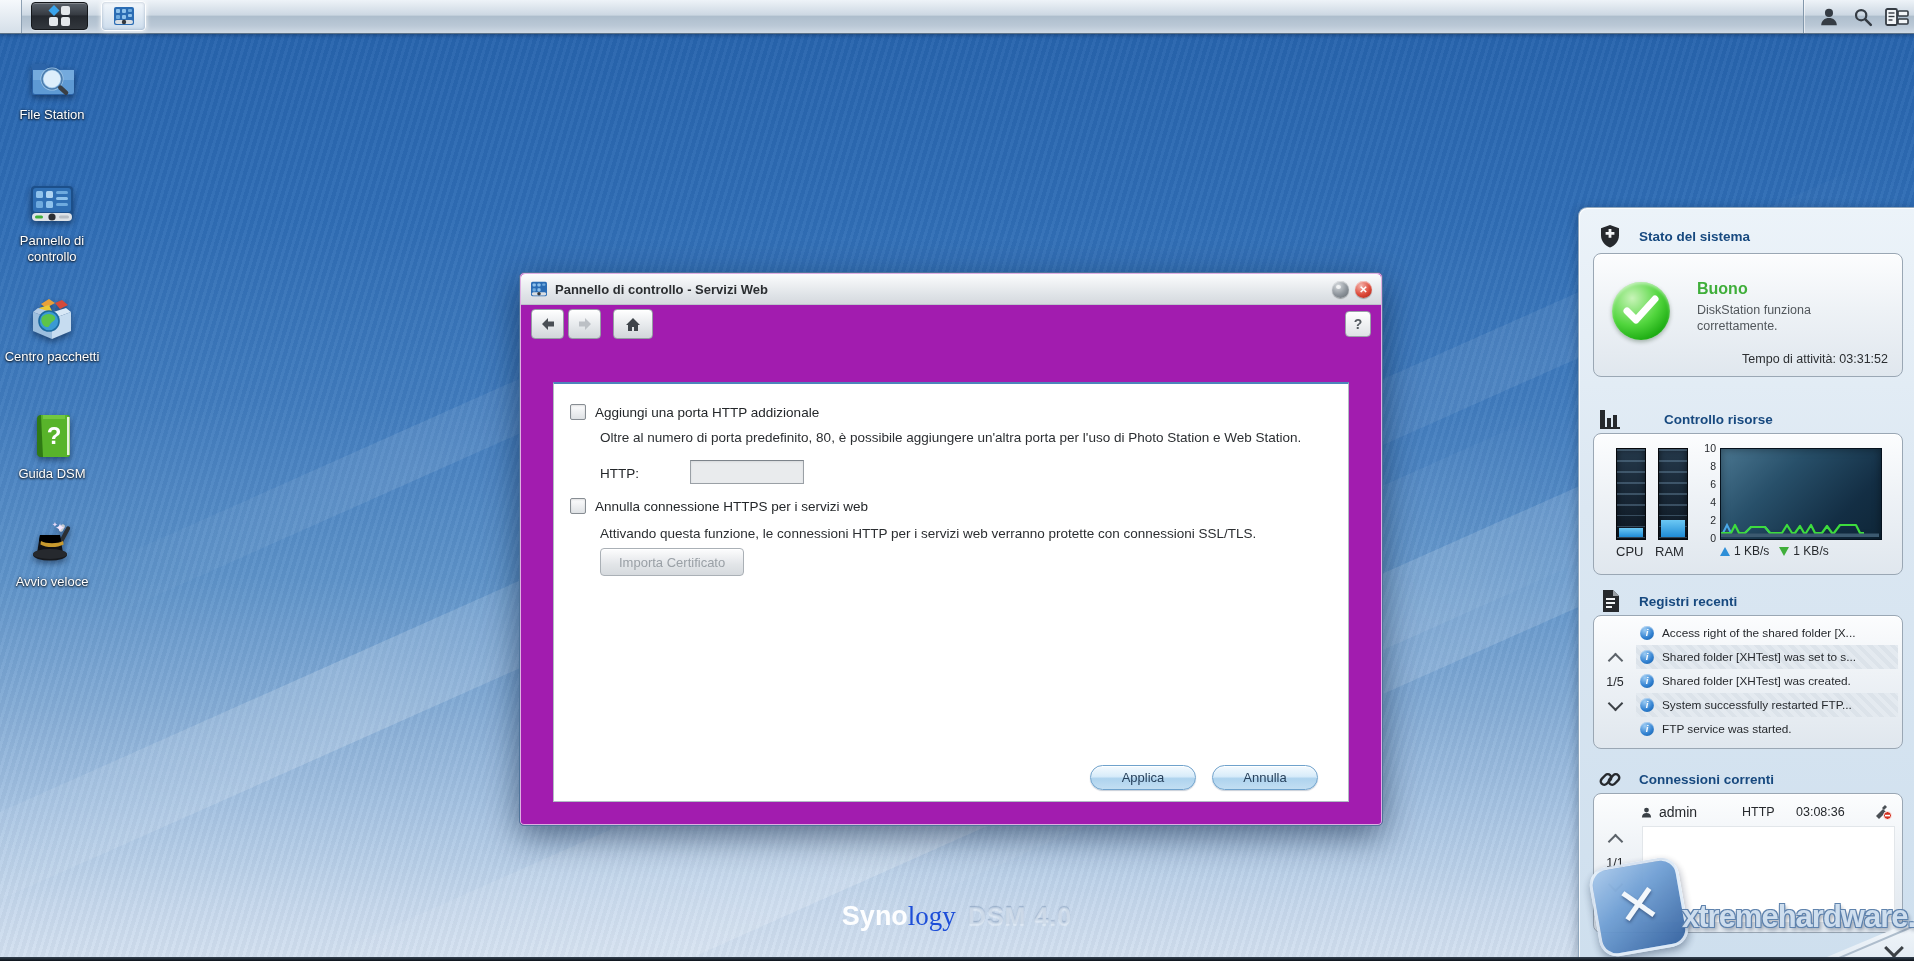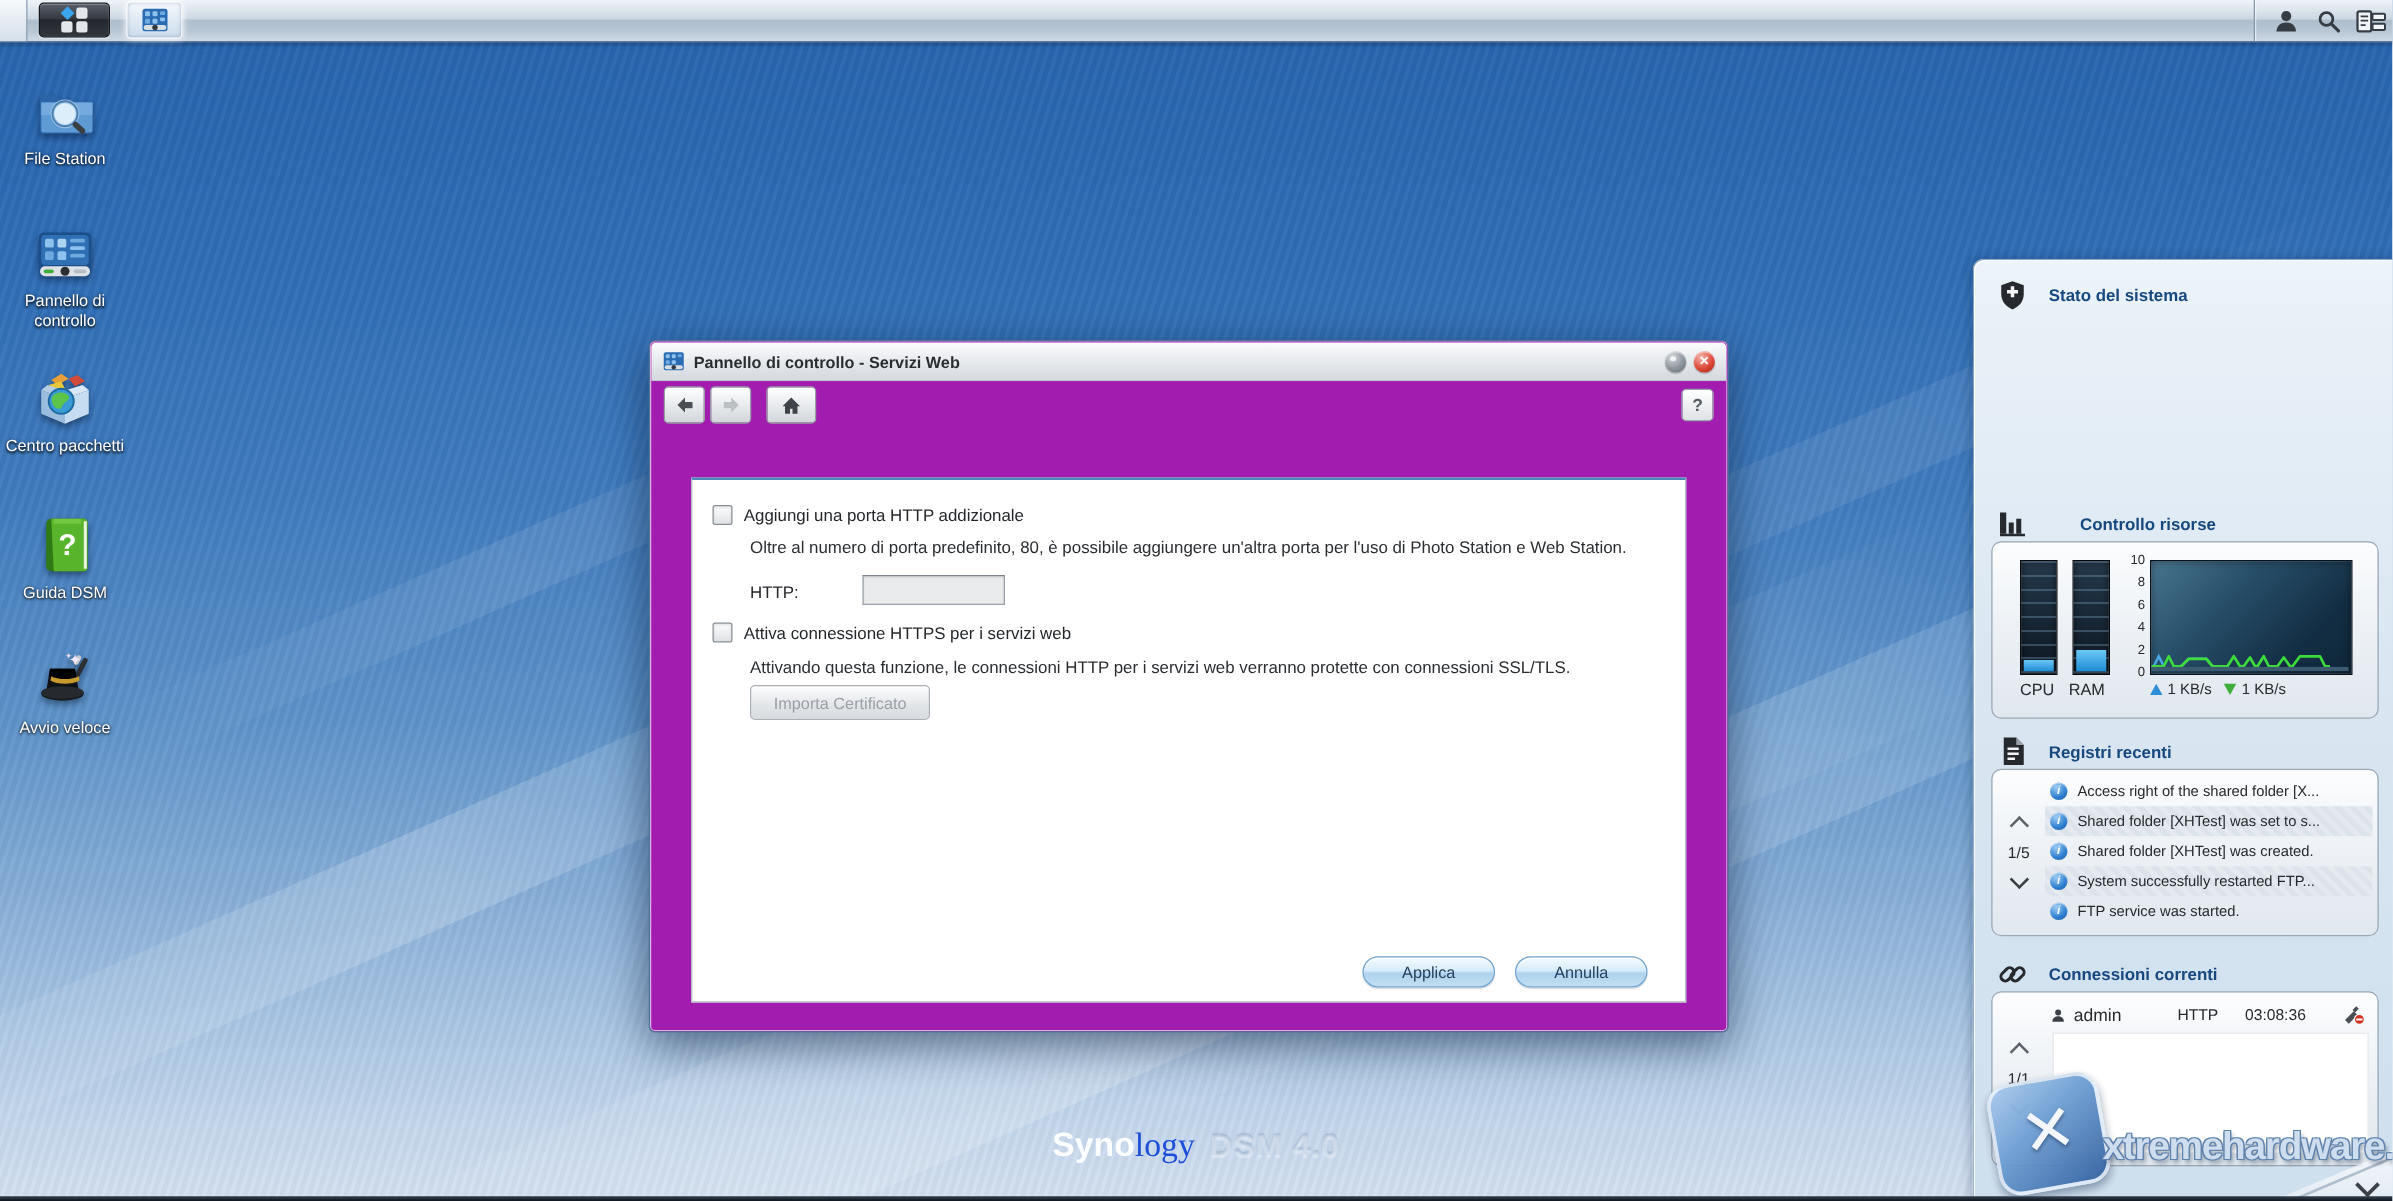--- a/index.html
+++ b/index.html
@@ -42,21 +42,21 @@
     display:flex;align-items:center;justify-content:center;cursor:pointer;padding:0;}
   .tray{position:absolute;right:0;top:0;height:33px;display:flex;align-items:center;}
   .tray-sep{width:1px;height:33px;background:#8297ab;box-shadow:1px 0 0 rgba(255,255,255,.55);margin-right:8px;}
   .tray-btn{width:34px;height:29px;border:none;background:transparent;display:flex;align-items:center;justify-content:center;cursor:pointer;padding:0;}
 
   
   .dicon{position:absolute;left:2px;width:100px;text-align:center;cursor:pointer;}
   .dicon .ic{display:block;margin:0 auto;filter:drop-shadow(0 3px 3px rgba(0,10,30,.45));}
   .dicon .lbl{display:block;margin-top:5px;color:#fff;font-size:13px;line-height:1.25;
     text-shadow:0 1px 2px rgba(0,0,0,.9),0 0 3px rgba(0,0,0,.5);}
-  .di-1{top:64px;} .di-2{top:178px;} .di-3{top:294px;} .di-4{top:411px;} .di-5{top:519px;}
+  .di-1{top:52px;} .di-2{top:178px;} .di-3{top:294px;} .di-4{top:411px;} .di-5{top:519px;}
 
   
   .dialog{position:absolute;left:519px;top:272px;width:862px;height:552px;z-index:20;
     background:#a21caf;border:1px solid #4f749a;border-radius:5px;
     box-shadow:0 10px 34px rgba(5,25,55,.55), inset 0 0 0 1px rgba(255,255,255,.65);}
   .titlebar{position:absolute;left:1px;right:1px;top:1px;height:30px;border-radius:4px 4px 0 0;
     background:linear-gradient(180deg,#fbfcfd,#dfe3e7 70%,#d5d9de);
     border-bottom:1px solid #bcc3ca;display:flex;align-items:center;padding:0 9px;}
   .titlebar .t-icon{margin-right:7px;display:flex;}
   .titlebar .t-text{font-size:13px;font-weight:bold;color:#2b2e31;}
@@ -394,39 +394,49 @@
   <div class="content-panel">
     <div class="cp-row" style="left:16px;top:20px;">
       <span class="checkbox"></span>
       <span class="cb-label">Aggiungi una porta HTTP addizionale</span>
     </div>
     <div class="desc" style="top:44px;">Oltre al numero di porta predefinito, 80, è possibile aggiungere un'altra porta per l'uso di Photo Station e Web Station.</div>
     <span class="field-label" style="top:82px;">HTTP:</span>
     <input class="http-input" style="top: 76px;" type="text" disabled="" value="">
     <div class="cp-row" style="left:16px;top:114px;">
       <span class="checkbox"></span>
-      <span class="cb-label">Attiva connessione HTTPS per i servizi web</span>
+      <span class="cb-label">Annulla connessione HTTPS per i servizi web</span>
     </div>
     <div class="desc" style="top:140px;max-width:780px;">Attivando questa funzione, le connessioni HTTP per i servizi web verranno protette con connessioni SSL/TLS.</div>
     <button class="btn-disabled" style="top:164px;">Importa Certificato</button>
     <button class="pill-btn btn-apply">Applica</button>
     <button class="pill-btn btn-cancel">Annulla</button>
   </div>
 </div>
 
 <div class="sidebar">
 
   <div class="sec-head sh-1">
     <span class="sh-icon">
       <svg width="22" height="24" viewBox="0 0 22 24">
         <path d="M11 1 l9 3.2 v7 c0 6.2 -4.2 10.4 -9 12.3 C6.2 21.6 2 17.4 2 11.2 v-7 Z" fill="#26292d"></path>
         <path d="M9.6 5 h2.8 v3 h3 v2.8 h-3 v3 H9.6 v-3 h-3 V8 h3 Z" fill="#f2f4f6"></path>
       </svg>
     </span>
     <span class="sh-text">Stato del sistema</span>
+  </div>
+  <div class="card card-status">
+    <div class="status-sphere">
+      <svg width="36" height="32" viewBox="0 0 36 32">
+          <path d="M4 16 l9 9 L32 4" fill="none" stroke="#fff" stroke-width="7" stroke-linecap="round" stroke-linejoin="round"></path>
+        </svg>
+    </div>
+    <div class="status-word">Buono</div>
+    <div class="status-msg">DiskStation funziona correttamente.</div>
+    <div class="status-uptime">Tempo di attività: 03:31:52</div>
   </div>
 
   <div class="sec-head sh-2">
     <span class="sh-icon">
       <svg width="24" height="22" viewBox="0 0 24 22">
         <rect x="2" y="2" width="5" height="17" fill="#26292d"></rect>
         <rect x="9" y="10" width="4" height="9" fill="#26292d"></rect>
         <rect x="15" y="7" width="4" height="12" fill="#26292d"></rect>
         <rect x="2" y="19" width="20" height="2" fill="#26292d"></rect>
       </svg>

